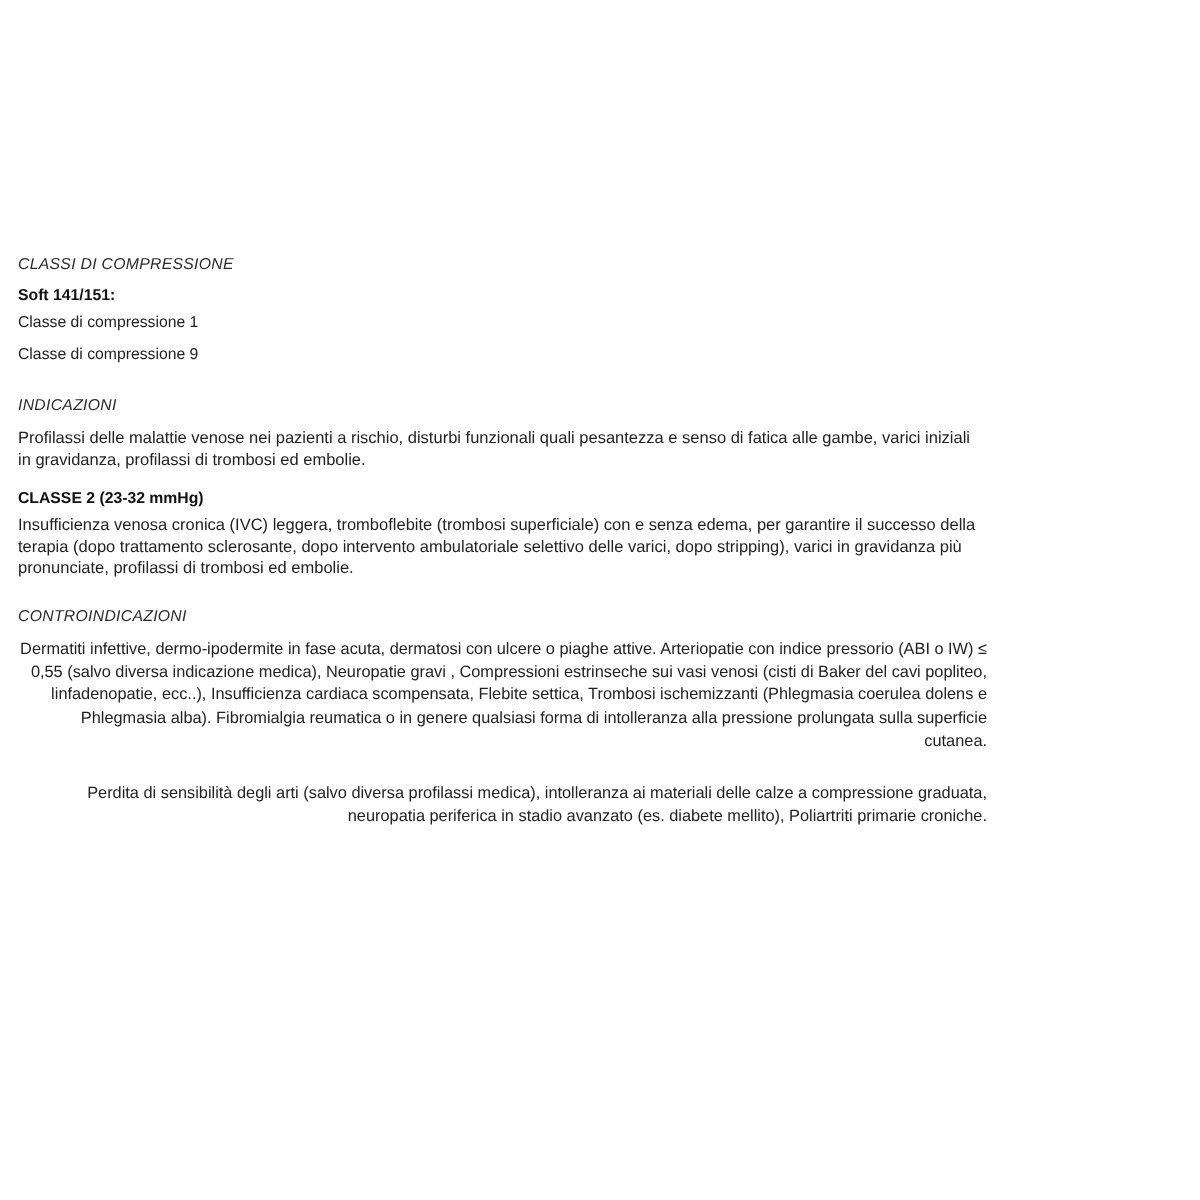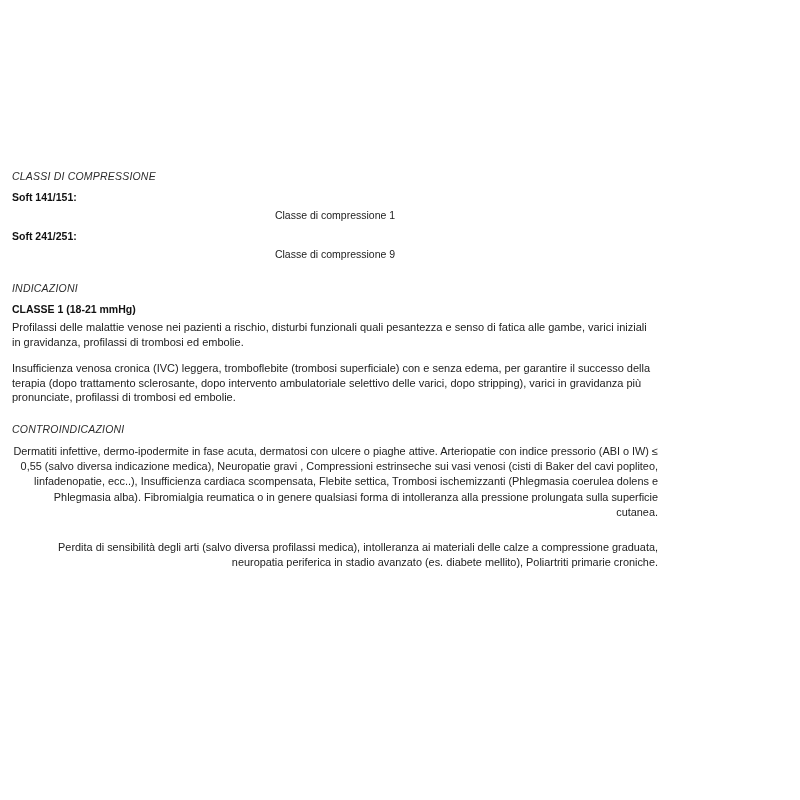--- a/index.html
+++ b/index.html
@@ -33,21 +33,20 @@
   .bold-label {
     font-weight: bold;
     font-size: 10.5px;
     margin: 0 0 6px 0;
     color: #111;
   }
   .plain {
     font-size: 10.5px;
     margin: 0 0 9px 0;
     color: #222;
-    text-align: center;
   }
   .para {
     font-size: 11px;
     line-height: 14.6px;
     margin: 0 0 12px 0;
     color: #222;
     max-width: 775px;
   }
   .gap-sm { height: 6px; }
   .gap-md { height: 13px; }
@@ -71,32 +70,31 @@
 <body>
 
 <div class="page">
 
   <div class="section">
     <div class="section-title">CLASSI DI COMPRESSIONE</div>
 
     <div class="bold-label">Soft 141/151:</div>
     <div class="plain">Classe di compressione 1</div>
 
-    <div class="bold-label">Soft 241/251:</div>
     <div class="plain">Classe di compressione 9</div>
   </div>
 
   <div class="gap-md"></div>
 
   <div class="section block-indications">
     <div class="section-title">INDICAZIONI</div>
 
-    <div class="bold-label">CLASSE 1 (18-21 mmHg)</div>
     <div class="para">Profilassi delle malattie venose nei pazienti a rischio, disturbi funzionali quali pesantezza e senso di fatica alle gambe, varici iniziali in gravidanza, profilassi di trombosi ed embolie.</div>
 
+    <div class="bold-label">CLASSE 2 (23-32 mmHg)</div>
     <div class="para">Insufficienza venosa cronica (IVC) leggera, tromboflebite (trombosi superficiale) con e senza edema, per garantire il successo della terapia (dopo trattamento sclerosante, dopo intervento ambulatoriale selettivo delle varici, dopo stripping), varici in gravidanza più pronunciate, profilassi di trombosi ed embolie.</div>
   </div>
 
   <div class="gap-sm"></div>
 
   <div class="section">
     <div class="section-title">CONTROINDICAZIONI</div>
 
     <div class="contra-para">Dermatiti infettive, dermo-ipodermite in fase acuta, dermatosi con ulcere o piaghe attive. Arteriopatie con indice pressorio (ABI o IW) ≤ 0,55 (salvo diversa indicazione medica), Neuropatie gravi , Compressioni estrinseche sui vasi venosi (cisti di Baker del cavi popliteo, linfadenopatie, ecc..), Insufficienza cardiaca scompensata, Flebite settica, Trombosi ischemizzanti (Phlegmasia coerulea dolens e Phlegmasia alba). Fibromialgia reumatica o in genere qualsiasi forma di intolleranza alla pressione prolungata sulla superficie cutanea.</div>
 

